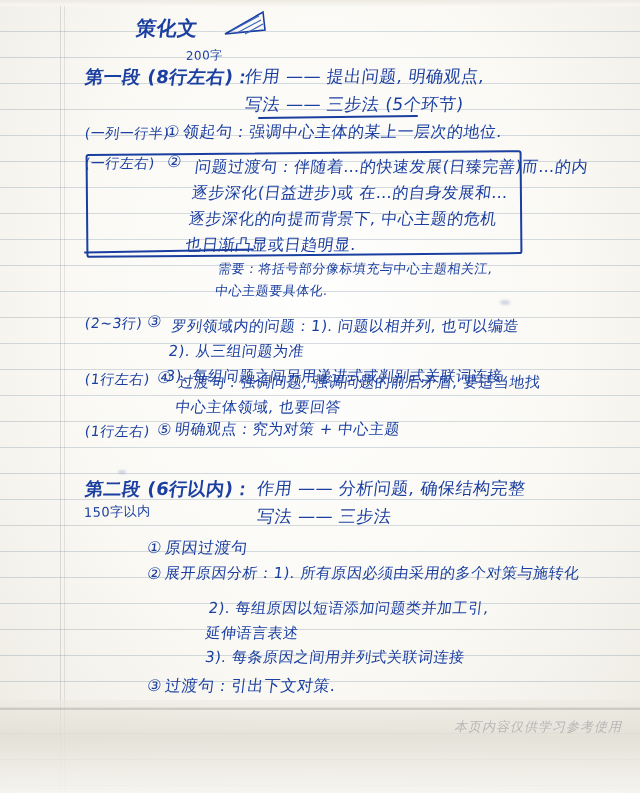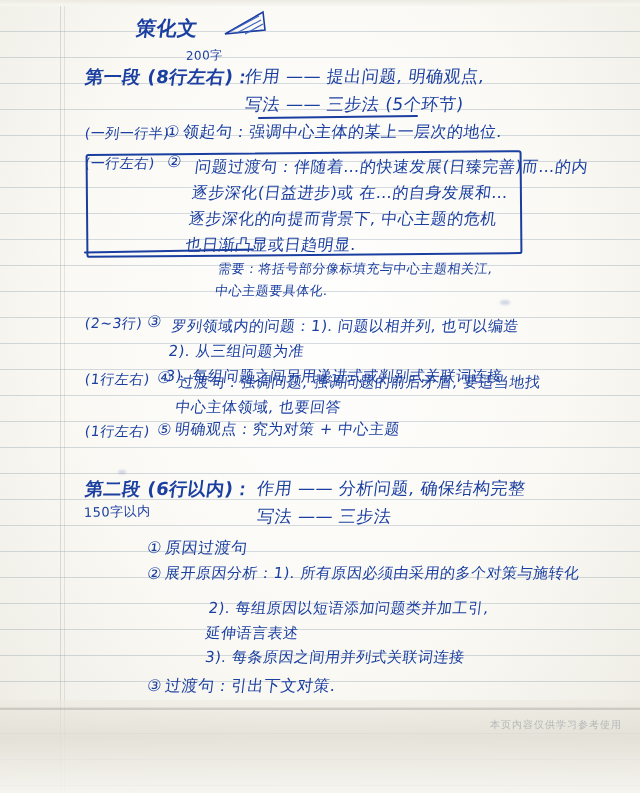--- a/index.html
+++ b/index.html
@@ -79,24 +79,25 @@
     left: 0; right: 0; top: 8px;
     height: 2px;
     background: rgba(150,145,135,0.35);
   }
   
   .footer-ghost {
     position: absolute;
     right: 18px;
     top: 718px;
     font-family: "DejaVu Sans", sans-serif;
-    font-size: 10px;
+    font-size: 13px;
     letter-spacing: 1px;
     color: rgba(90,95,110,0.35);
     white-space: nowrap;
+    font-style: italic;
   }
 
   
   .hw {
     position: absolute;
     color: #1b3fa0;
     font-family: "DejaVu Sans", sans-serif;
     white-space: pre;
     line-height: 1.05;
     letter-spacing: 0.5px;

